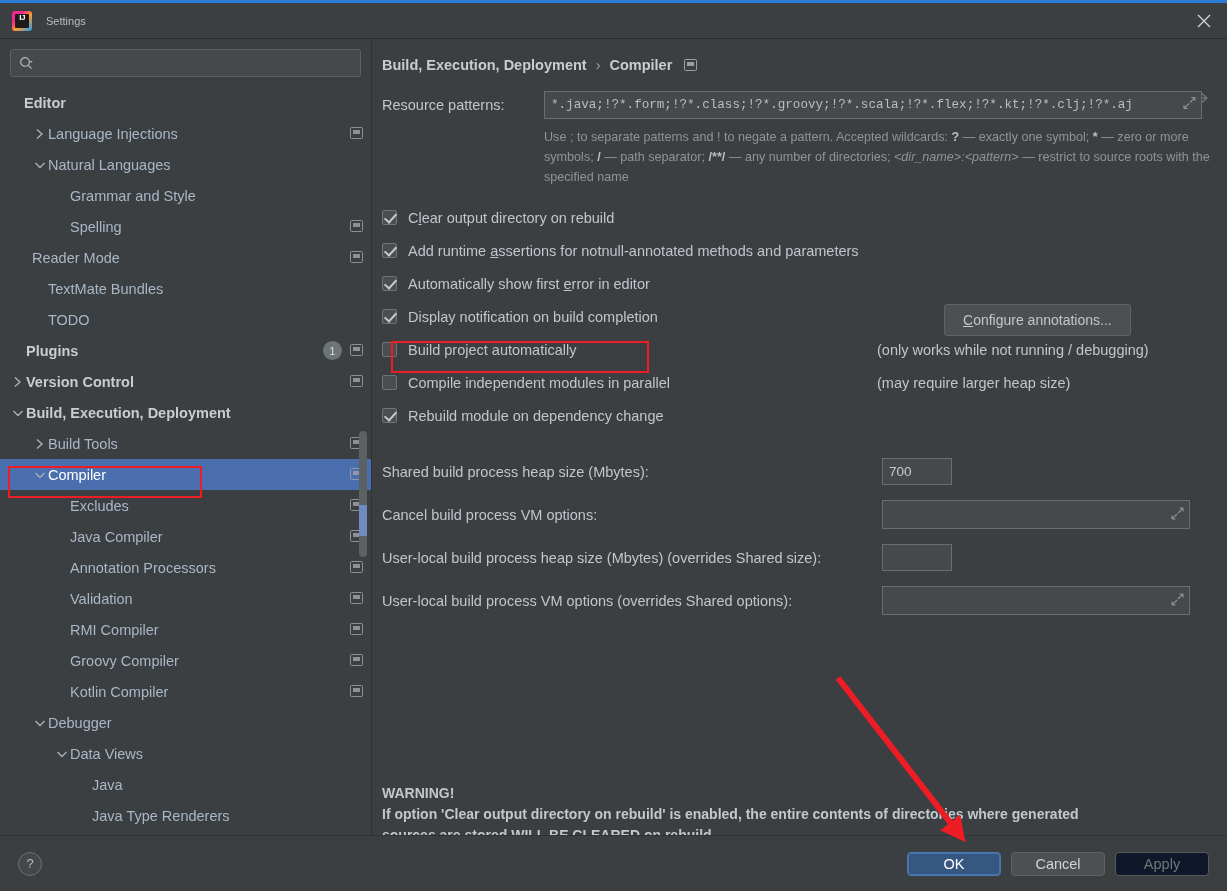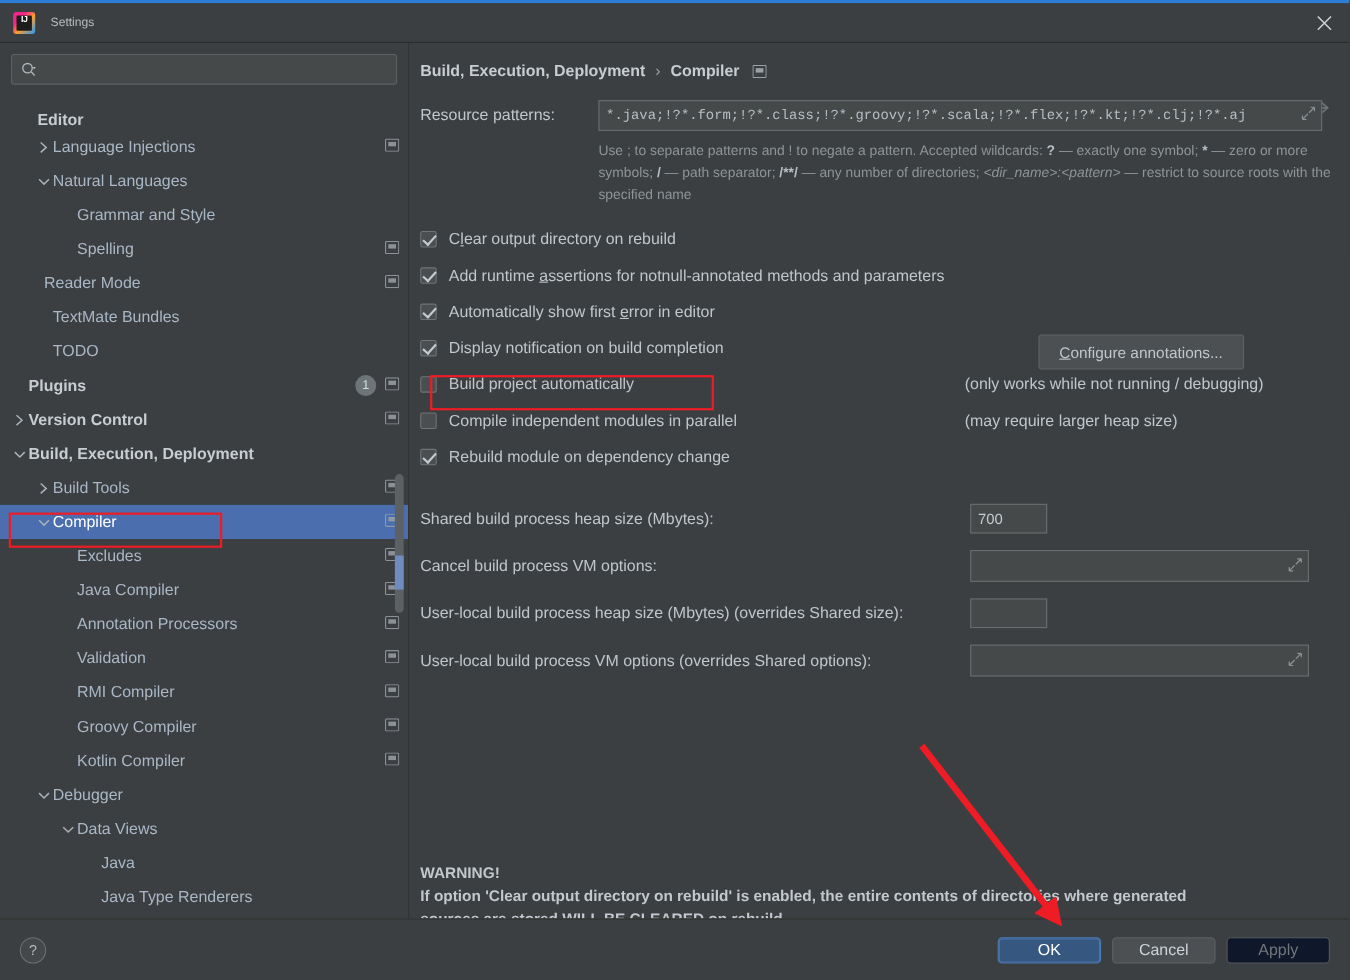--- a/index.html
+++ b/index.html
@@ -358,21 +358,21 @@
             <svg width="15" height="15" viewBox="0 0 16 16">
               <circle cx="6.4" cy="6.4" r="4.6" stroke="#b0b6ba" stroke-width="1.3" fill="none"></circle>
               <path d="M9.9 9.9 L13.4 13.4" stroke="#b0b6ba" stroke-width="1.3"></path>
               <path d="M11.2 5.2 L14.6 5.2 L12.9 7.4 Z" fill="#b0b6ba"></path>
             </svg>
           </span>
         </div>
       </div>
 
       <div class="tree" id="tree">
-          <div class="tree-row bold" style="padding-left: 18px; align-items: flex-end;">
+          <div class="tree-row bold" style="padding-left: 8px;">
             <span class="twisty"></span>
             <span class="tlabel">Editor</span>
             <span class="spacer"></span>
           </div>
           <div class="tree-row" style="padding-left: 32px; text-align: right;">
             <span class="twisty">
               <svg width="10" height="12" viewBox="0 0 10 12">
                 <path d="M2 1.5 L7 6 L2 10.5" stroke="#a9b0b6" stroke-width="1.4" fill="none"></path>
               </svg>
             </span>
@@ -399,21 +399,21 @@
           </div>
           <div class="tree-row" style="padding-left: 54px;">
             <span class="twisty"></span>
             <span class="tlabel">Spelling</span>
             <span class="spacer"></span>
             <span class="mod-icon"><svg width="13" height="12" viewBox="0 0 13 12">
                 <rect x="0.5" y="0.5" width="12" height="11" rx="1" fill="none" stroke="#9aa0a6"></rect>
                 <rect x="3" y="3" width="7" height="4" fill="#9aa0a6"></rect>
               </svg></span>
           </div>
-          <div class="tree-row" style="padding-left: 24px; justify-content: flex-end;">
+          <div class="tree-row" style="padding-left: 16px; justify-content: flex-end;">
             <span class="twisty"></span>
             <span class="tlabel">Reader Mode</span>
             <span class="spacer"></span>
             <span class="mod-icon"><svg width="13" height="12" viewBox="0 0 13 12">
                 <rect x="0.5" y="0.5" width="12" height="11" rx="1" fill="none" stroke="#9aa0a6"></rect>
                 <rect x="3" y="3" width="7" height="4" fill="#9aa0a6"></rect>
               </svg></span>
           </div>
           <div class="tree-row" style="padding-left: 32px;">
             <span class="twisty"></span>

